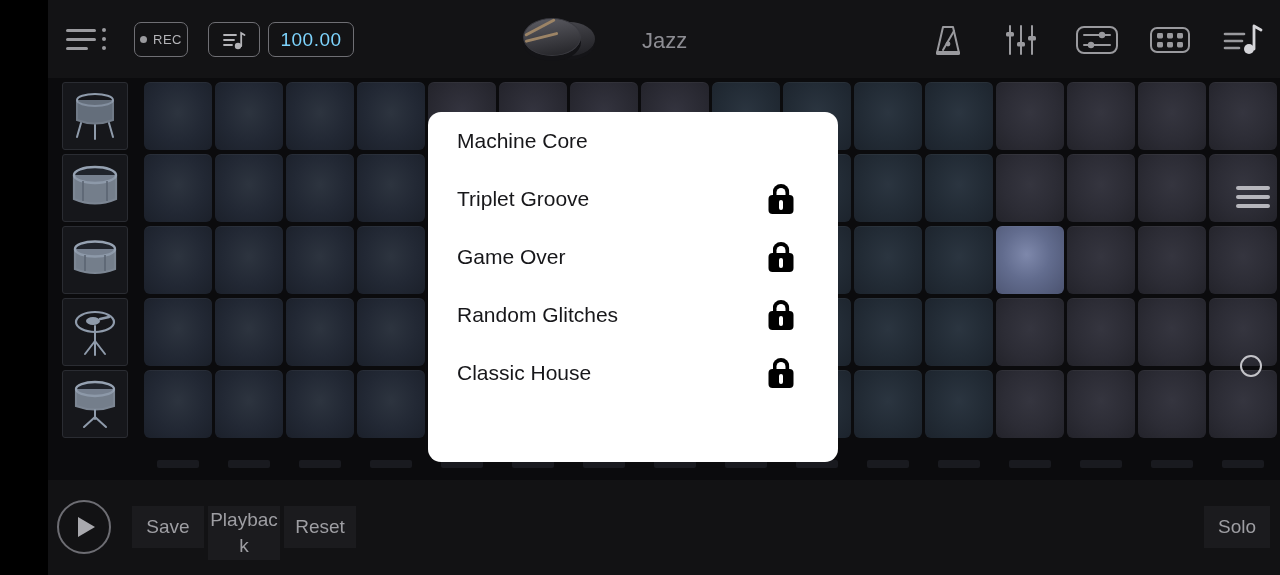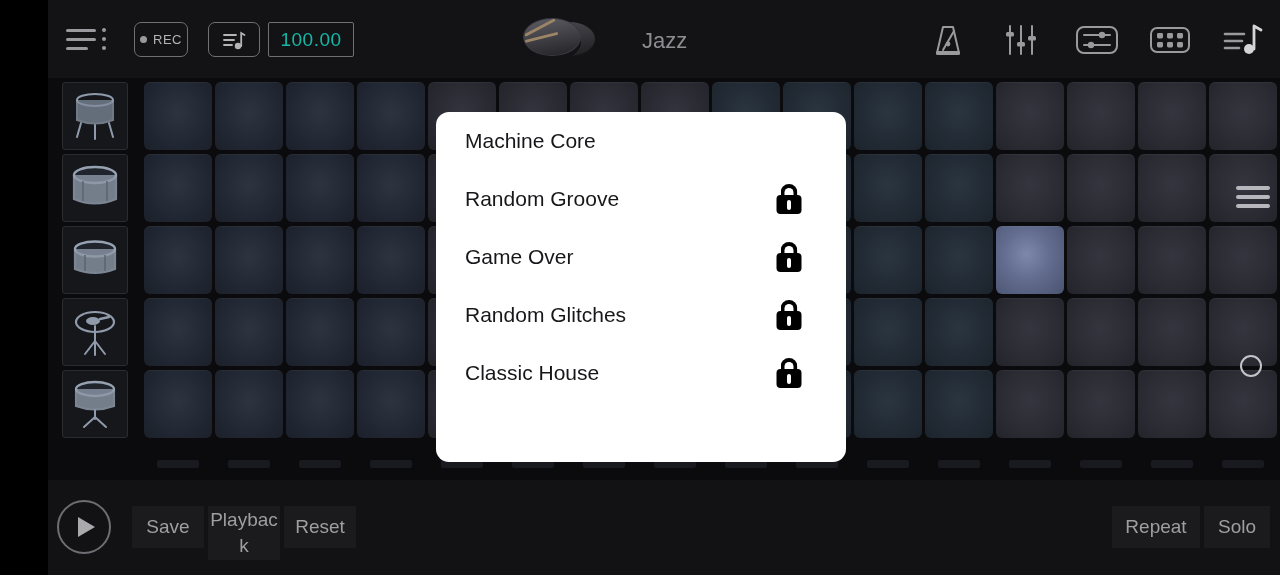--- a/index.html
+++ b/index.html
@@ -25,21 +25,21 @@
   .icon-menu-lines b { position:absolute; right:0; width:4px; height:4px; border-radius:50%; background:#9a9a9e; display:block; }
   .icon-menu-lines b:nth-of-type(1){ top:1px; }
   .icon-menu-lines b:nth-of-type(2){ top:10px; }
   .icon-menu-lines b:nth-of-type(3){ top:19px; }
 
   .btn-box { border:1.5px solid #6f6f74; border-radius:7px; color:#b9b9bd; font-size:15px;
              display:flex; align-items:center; justify-content:center; gap:6px; }
   .rec-dot { width:7px; height:7px; border-radius:50%; background:#9a9a9e; display:inline-block; }
   .rec-label { font-size:13px; letter-spacing:.5px; color:#b4b4b8; }
 
-  .bpm-box { border:1.5px solid #6f6f74; border-radius:2px; color:#14b8a6; font-size:19px;
+  .bpm-box { border:1.5px solid #6f6f74; border-radius:7px; color:#7dd3fc; font-size:19px;
              display:flex; align-items:center; justify-content:center; letter-spacing:.5px; }
 
   .drumkit-img { width:78px; height:52px; position:relative; }
   .dk-pad { position:absolute; border-radius:50%; }
   .dk-back { width:52px; height:34px; left:22px; top:8px; background:linear-gradient(170deg,#4a4a50,#1d1d21); box-shadow:0 4px 0 #141417; }
   .dk-front { width:58px; height:38px; left:2px; top:4px; background:linear-gradient(170deg,#5d5d64,#222226); box-shadow:0 5px 0 #131316; border:1px solid #3a3a40; }
   .dk-stick { position:absolute; width:34px; height:3px; background:#9c8466; border-radius:2px; transform-origin:left center; }
 
   .kit-name { color:#8d8d93; font-size:22px;margin-left:24px; }
 
@@ -85,21 +85,21 @@
   .play-btn { position:absolute; left:9px; top:20px; width:54px; height:54px; border:2px solid #6d6d73;
               border-radius:50%; display:flex; align-items:center; justify-content:center; }
   .play-tri { width:0; height:0; border-left:17px solid #a9a9ae; border-top:10px solid transparent;
               border-bottom:10px solid transparent; margin-left:5px; }
 
   .tbtn { position:absolute; background:#1b1b1e; color:#9e9ea3; font-size:19px; border:none;
           display:flex; align-items:center; justify-content:center; text-align:center;
           font-family:"Liberation Sans", sans-serif; line-height:26px; }
 
   
-  .overlay { position:absolute; left:0; top:0; width:1259px; height:575px; background:rgba(0,0,0,0);margin-left:8px; }
+  .overlay { position:absolute; left:0; top:0; width:1259px; height:575px; background:rgba(0,0,0,0); }
   .dialog { position:absolute; left:428px; top:112px; width:410px; height:350px; background:#fff;
             border-radius:13px; overflow:hidden; }
   .dlist { padding:0; }
   .drow { height:58px; display:flex; align-items:center; justify-content:space-between;
           padding:0 44px 0 29px; }
   .drow-label { font-size:21px; color:#17171a; }
   .lock { width:26px; height:30px; position:relative; }
   .lock .shackle { position:absolute; left:50%; transform:translateX(-50%); top:0; width:17px; height:15px;
                    border:4.5px solid #000; border-bottom:none; border-radius:9px 9px 0 0; }
   .lock .body { position:absolute; left:50%; transform:translateX(-50%); bottom:0; width:25px; height:19px;
@@ -450,33 +450,32 @@
       </div>
     </div>
 
     <div class="bottom">
       <div class="play-btn">
         <span class="play-tri"></span>
       </div>
       <div class="tbtn" style="left:84px; top:26px; width:72px; height:42px;">Save</div>
       <div class="tbtn" style="left:236px; top:26px; width:72px; height:42px;">Reset</div>
       <div class="tbtn" style="left:160px; top:26px; width:72px; height:54px; flex-direction:column; word-break:break-all;">Playback</div>
-      <div class="tbtn" style="left:1064px; top:26px; width:88px; height:42px;">Repeat</div>
       <div class="tbtn" style="left:1156px; top:26px; width:66px; height:42px;">Solo</div>
     </div>
   </div>
 
   <div class="overlay">
     <div class="dialog">
       <div class="dlist" id="dlist">
           <div class="drow">
             <span class="drow-label">Machine Core</span>
           </div>
           <div class="drow">
-            <span class="drow-label">Random Groove</span>
+            <span class="drow-label">Triplet Groove</span>
             <span class="lock">
               <span class="shackle"></span>
               <span class="body"></span>
               <span class="hole"></span>
             </span>
           </div>
           <div class="drow">
             <span class="drow-label">Game Over</span>
             <span class="lock">
               <span class="shackle"></span>

